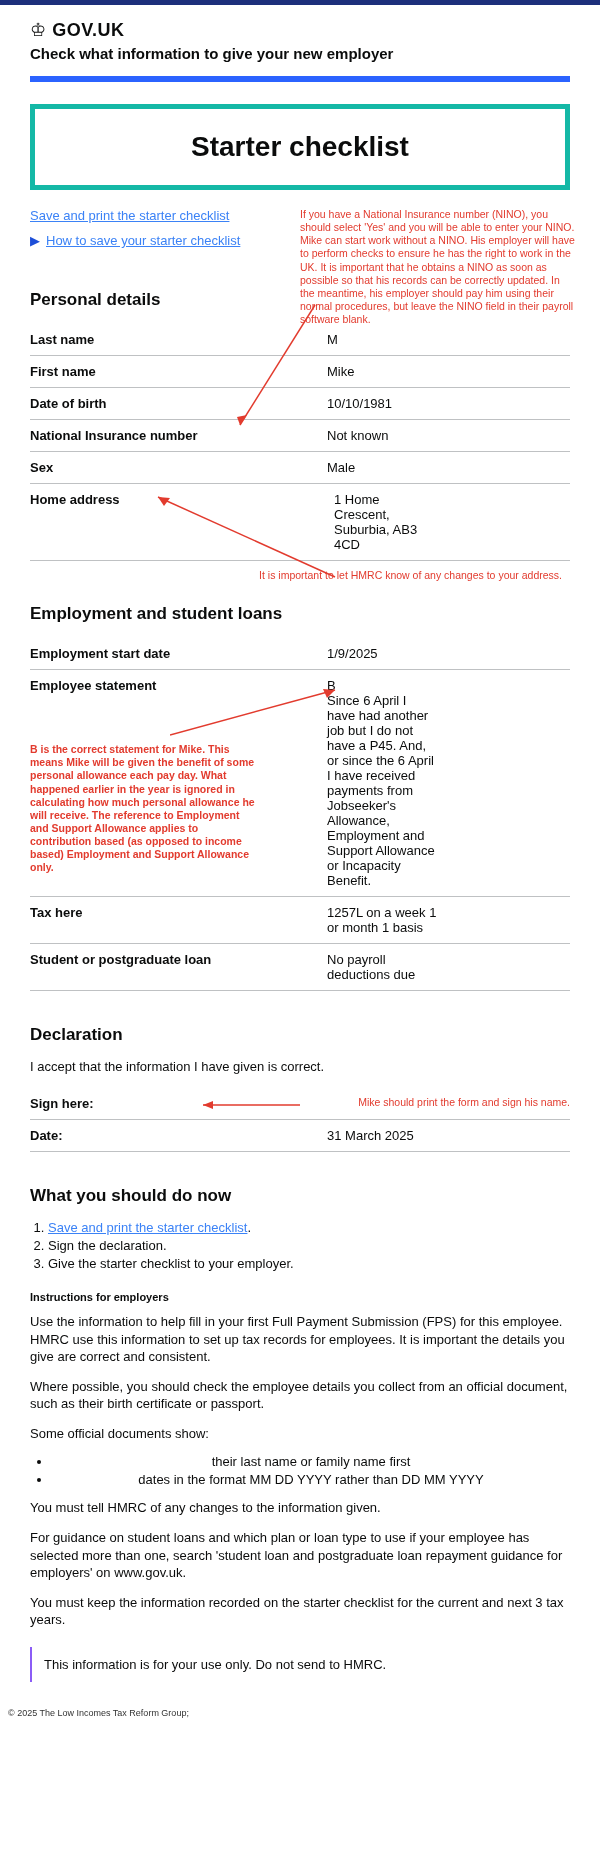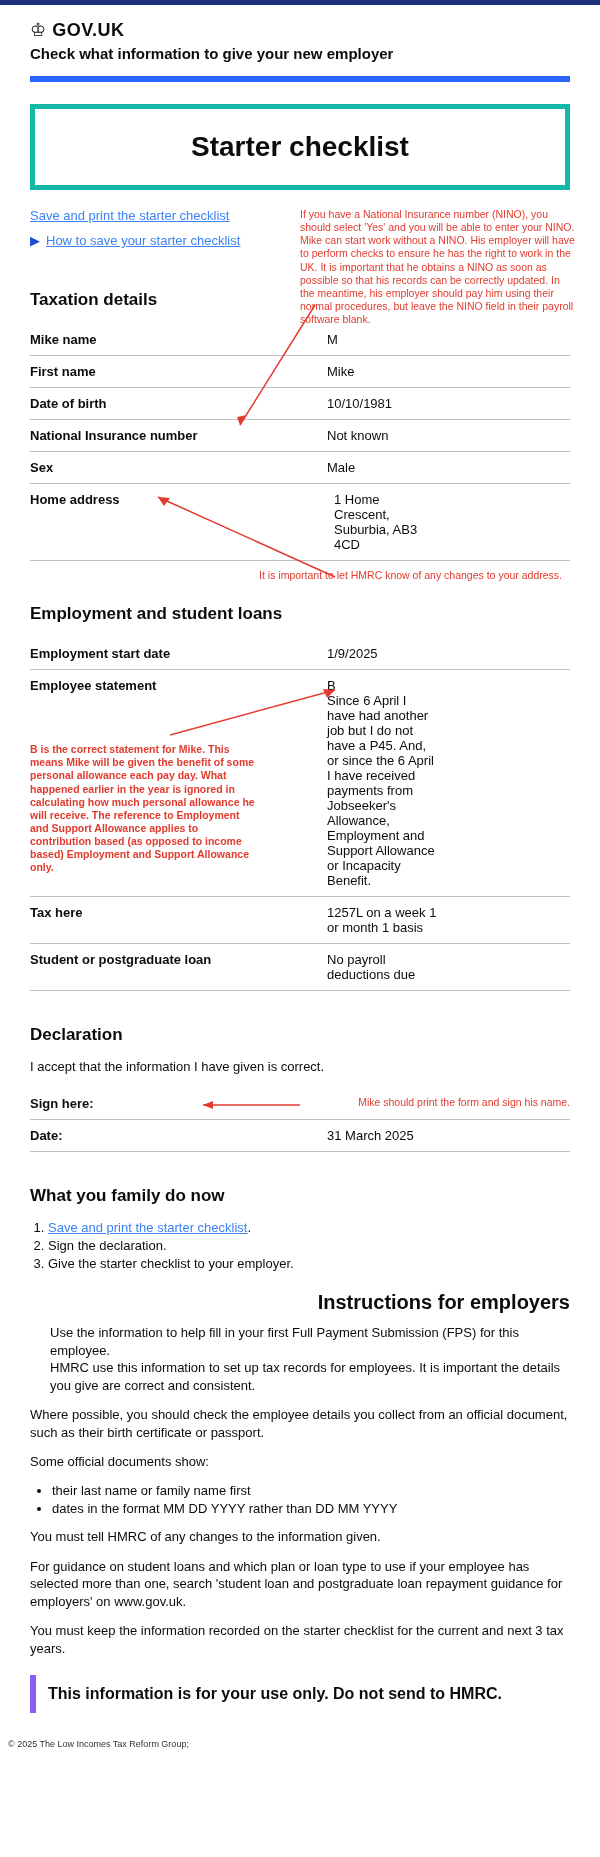--- a/index.html
+++ b/index.html
@@ -38,30 +38,29 @@
   .row .val { flex: 1; }
   .annot { color: #e23b2e; font-size: 10.5px; line-height: 1.25; }
   .annot-top-right { position:absolute; left:270px; top:0; width:275px; }
   .rel { position: relative; }
   .annot-addr { text-align:right; margin: 8px 0 0 0; padding-right: 8px;}
   .annot-empB { width: 230px; margin: 50px 0 0 0; }
   .annot-sign { text-align:right; }
   .decl-intro { margin-bottom: 14px; }
   ol.steps { margin: 0 0 6px 18px; }
   ol.steps li { margin-bottom: 3px; }
-  h2.sub { font-size: 20px; font-weight:bold; margin: 20px 0 10px 0; text-align: right; }
+  h2.sub { font-size: 11px; font-weight:bold; margin: 20px 0 10px 0; }
   p.body { margin-bottom: 12px; line-height:1.35; }
   ul.bul { margin: 0 0 12px 22px; }
-  ul.bul li { margin-bottom: 3px; }
+  ul.bul li { margin-bottom: 3px; text-align: center; }
   .notice {
-    border-left: 6px solid #8b5cf6;
+    border-left: 2px solid #8b5cf6;
     padding: 10px 12px;
     margin-top: 18px;
-    font-size: 16px;
-    font-weight: bold;
+    font-size: 13px;
   }
   .footer { font-size: 9px; color:#333; padding: 6px 8px 10px 8px; line-height:1.3;}
   svg.arrow { position:absolute; pointer-events:none; }
   .emp-row-wrap { position: relative; }
   .sign-row-wrap { position: relative; }
 </style>
 </head>
 <body>
 
 <div class="topbar"></div>
@@ -82,24 +81,24 @@
 
   <div class="rel" style="min-height:60px;">
     <a href="#" class="link save-print">Save and print the starter checklist</a>
     <div class="howto">
       <span class="tri">▶</span>
       <a href="#" class="link">How to save your starter checklist</a>
     </div>
     <div class="annot annot-top-right">If you have a National Insurance number (NINO), you should select 'Yes' and you will be able to enter your NINO. Mike can start work without a NINO. His employer will have to perform checks to ensure he has the right to work in the UK. It is important that he obtains a NINO as soon as possible so that his records can be correctly updated. In the meantime, his employer should pay him using their normal procedures, but leave the NINO field in their payroll software blank.</div>
   </div>
 
-  <h2 class="section">Taxation details</h2>
-
-  <div class="row">
-    <div class="label">Mike name</div>
+  <h2 class="section">Personal details</h2>
+
+  <div class="row">
+    <div class="label">Last name</div>
     <div class="val">M</div>
   </div>
   <div class="row">
     <div class="label">First name</div>
     <div class="val">Mike</div>
   </div>
   <div class="row">
     <div class="label">Date of birth</div>
     <div class="val">10/10/1981</div>
   </div>
@@ -167,29 +166,29 @@
     <svg class="arrow" style="left:165px; top:12px;" width="110" height="12">
       <line x1="105" y1="5" x2="8" y2="5" stroke="#e23b2e" stroke-width="1.5"></line>
       <polygon points="8,5 18,1 18,9" fill="#e23b2e"></polygon>
     </svg>
   </div>
   <div class="row">
     <div class="label">Date:</div>
     <div class="val">31 March 2025</div>
   </div>
 
-  <h2 class="section" style="margin-top:34px;">What you family do now</h2>
+  <h2 class="section" style="margin-top:34px;">What you should do now</h2>
   <ol class="steps">
     <li><a href="#" class="link">Save and print the starter checklist</a>.</li>
     <li>Sign the declaration.</li>
     <li>Give the starter checklist to your employer.</li>
   </ol>
 
   <h2 class="sub">Instructions for employers</h2>
-  <p class="body" style="white-space:pre-line;margin-left:20px;">Use the information to help fill in your first Full Payment Submission (FPS) for this employee.
+  <p class="body" style="white-space:pre-line;">Use the information to help fill in your first Full Payment Submission (FPS) for this employee.
 HMRC use this information to set up tax records for employees. It is important the details you give are correct and consistent.</p>
   <p class="body">Where possible, you should check the employee details you collect from an official document, such as their birth certificate or passport.</p>
   <p class="body">Some official documents show:</p>
   <ul class="bul">
     <li>their last name or family name first</li>
     <li>dates in the format MM DD YYYY rather than DD MM YYYY</li>
   </ul>
   <p class="body">You must tell HMRC of any changes to the information given.</p>
   <p class="body">For guidance on student loans and which plan or loan type to use if your employee has selected more than one, search 'student loan and postgraduate loan repayment guidance for employers' on www.gov.uk.</p>
   <p class="body">You must keep the information recorded on the starter checklist for the current and next 3 tax years.</p>

